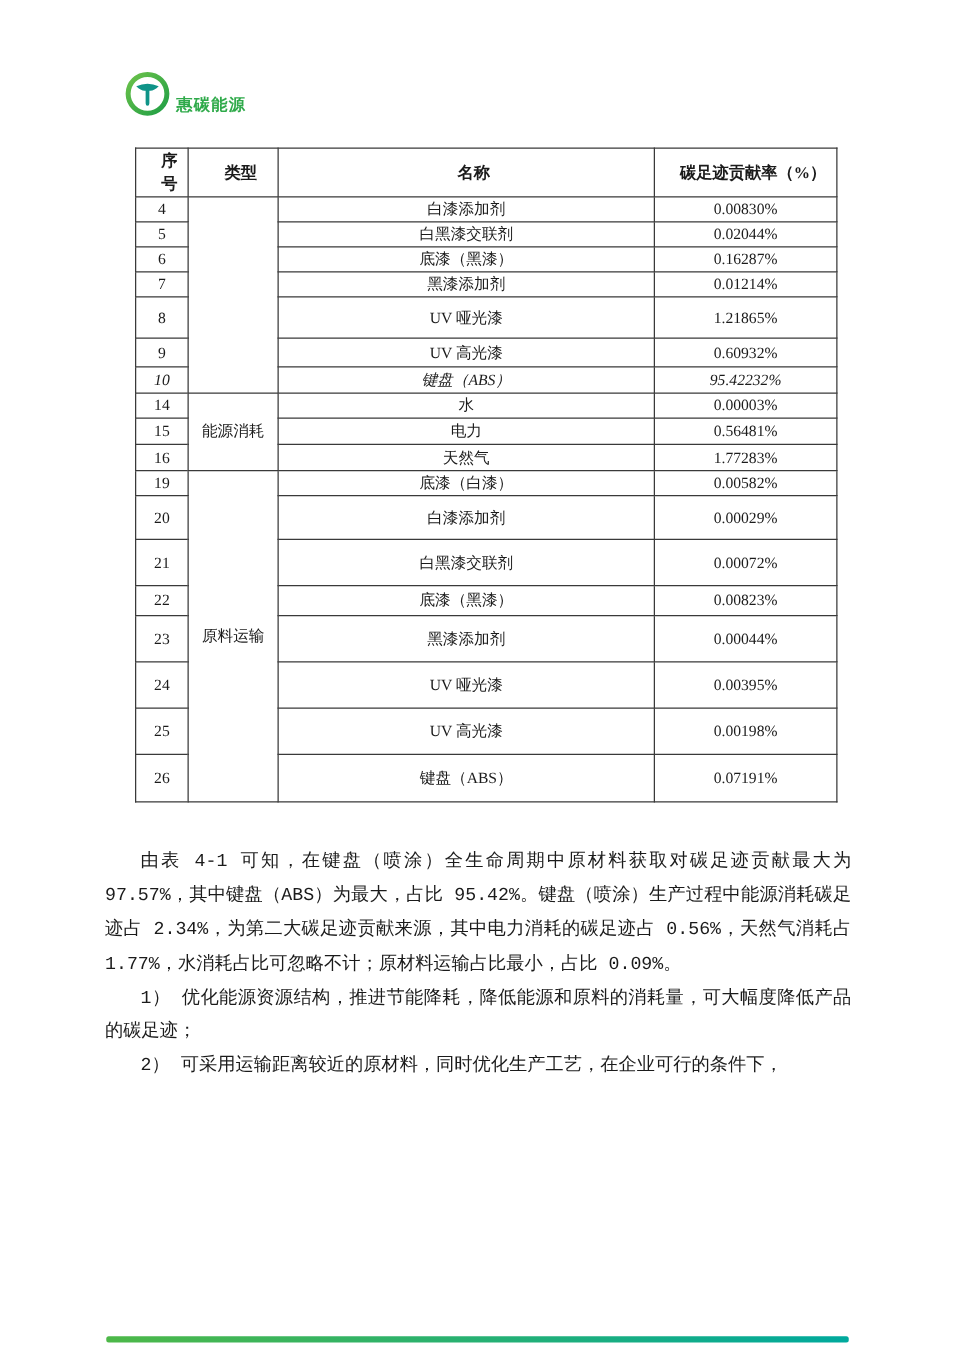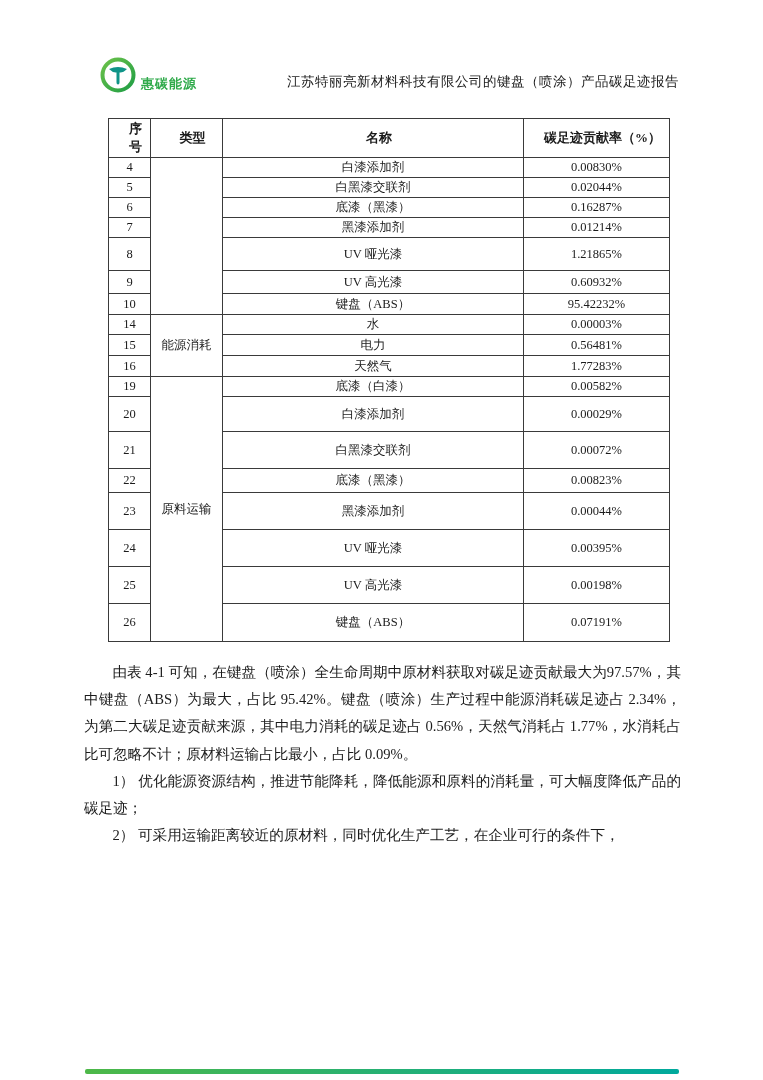--- a/index.html
+++ b/index.html
@@ -30,23 +30,23 @@
   }
   table.ct th,table.ct td{
     border:1px solid #3a3a3a;
     text-align:center;vertical-align:middle;
     padding:1px 2px;
     overflow:hidden;
   }
   table.ct th{font-weight:bold;font-size:13px;height:33px;padding-left:14px;}
   
   .body-text{
-    position:absolute;left:84px;top:659px;width:597px;
+    position:absolute;left:84px;top:677px;width:597px;
     font-size:14.6px;line-height:27.2px;
-    text-align:justify;text-justify:inter-ideograph;
+    text-align:justify;text-justify:inter-ideograph;font-family:Liberation Mono, monospace;
   }
   .body-text p{margin:0;text-indent:1.95em;}
   
   .page-num{
     position:absolute;left:0;top:1017px;width:100%;
     text-align:center;font-size:12px;color:#333;
   }
   .footer-bar{
     position:absolute;left:85px;top:1069px;width:594px;height:5px;
     border-radius:2px;
@@ -61,21 +61,20 @@
     <defs>
       <linearGradient id="ringGrad" x1="0" y1="0" x2="1" y2="1">
         <stop offset="0" stop-color="#6cc24a"></stop>
         <stop offset="1" stop-color="#1f9e45"></stop>
       </linearGradient>
     </defs>
     <circle cx="19" cy="19" r="15.5" fill="none" stroke="url(#ringGrad)" stroke-width="4"></circle>
     <path d="M10 13 q9 -4 18 0 q-4 4 -7.5 3.5 l0 10 q0 2 -1.5 2 q-1.5 0 -1.5 -2 l0 -10 q-3.5 0.5 -7.5 -3.5 z" fill="#0f9488"></path>
   </svg>
   <div class="hdr-logo-text" style="color: rgb(47, 170, 74);">惠碳能源</div>
-  <div class="hdr-title">江苏特丽亮新材料科技有限公司的键盘（喷涂）产品碳足迹报告</div>
 
   <div class="tbl-wrap">
     <table class="ct" id="ct-table">
       <colgroup>
         <col style="width:42px">
           <col style="width:72px">
           <col style="width:301px">
           <col style="width:146px">
       </colgroup>
       <thead id="ct-head">
@@ -111,21 +110,21 @@
           <tr style="height: 33px;">
             <td>8</td>
             <td>UV 哑光漆</td>
             <td>1.21865%</td>
           </tr>
           <tr style="height: 23px;">
             <td>9</td>
             <td>UV 高光漆</td>
             <td>0.60932%</td>
           </tr>
-          <tr style="height: 21px;">
+          <tr style="height: 21px; font-style: italic;">
             <td>10</td>
             <td>键盘（ABS）</td>
             <td>95.42232%</td>
           </tr>
           <tr style="height: 20px;">
             <td>14</td>
             <td rowspan="3">能源消耗</td>
             <td>水</td>
             <td>0.00003%</td>
           </tr>

